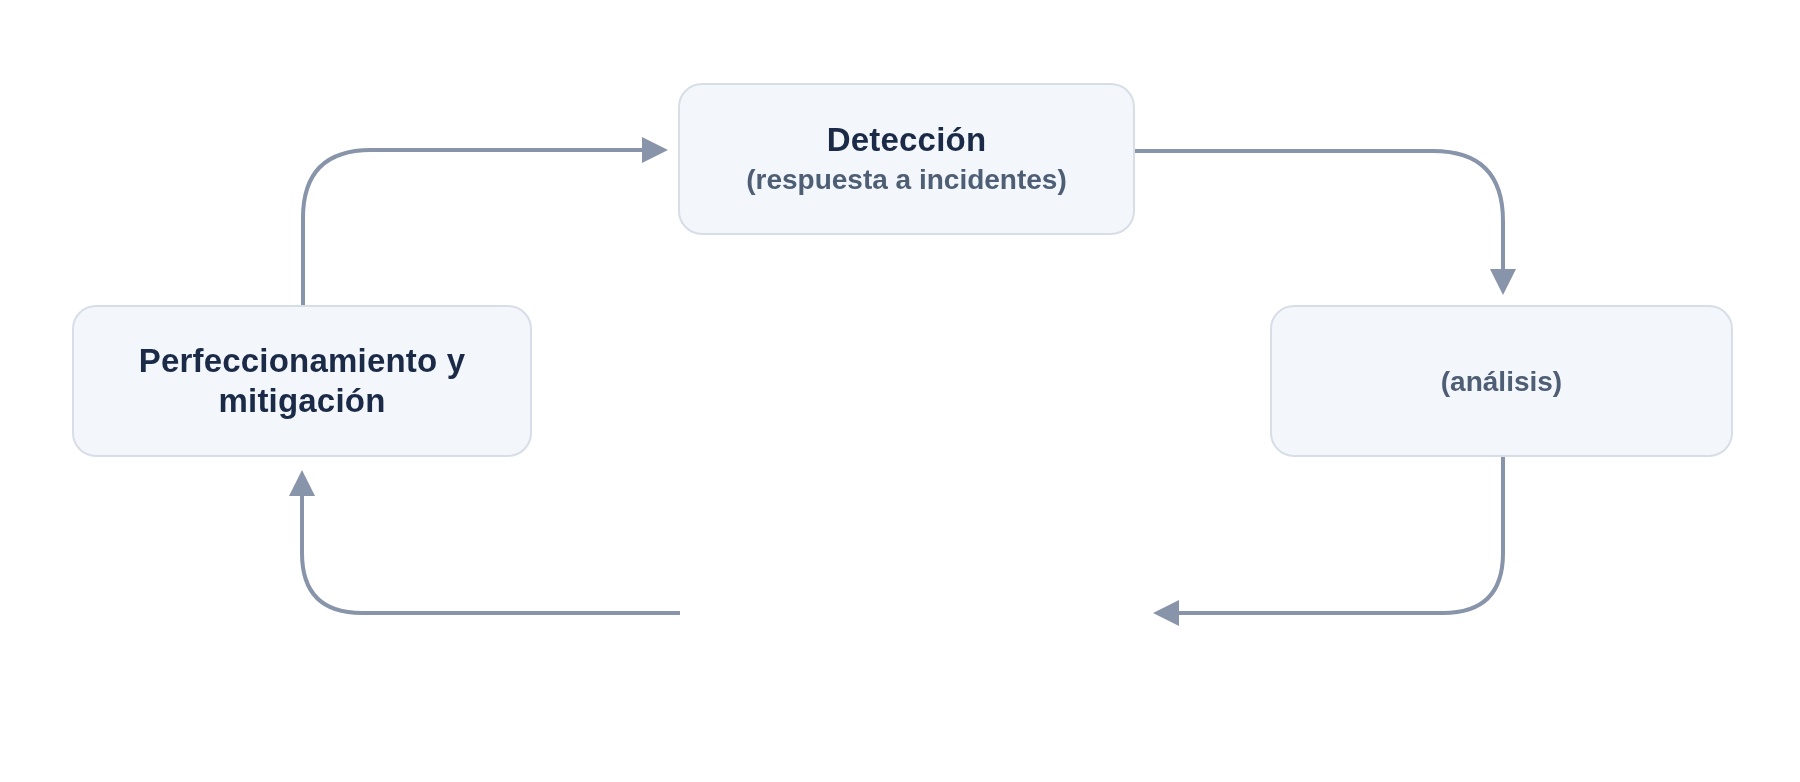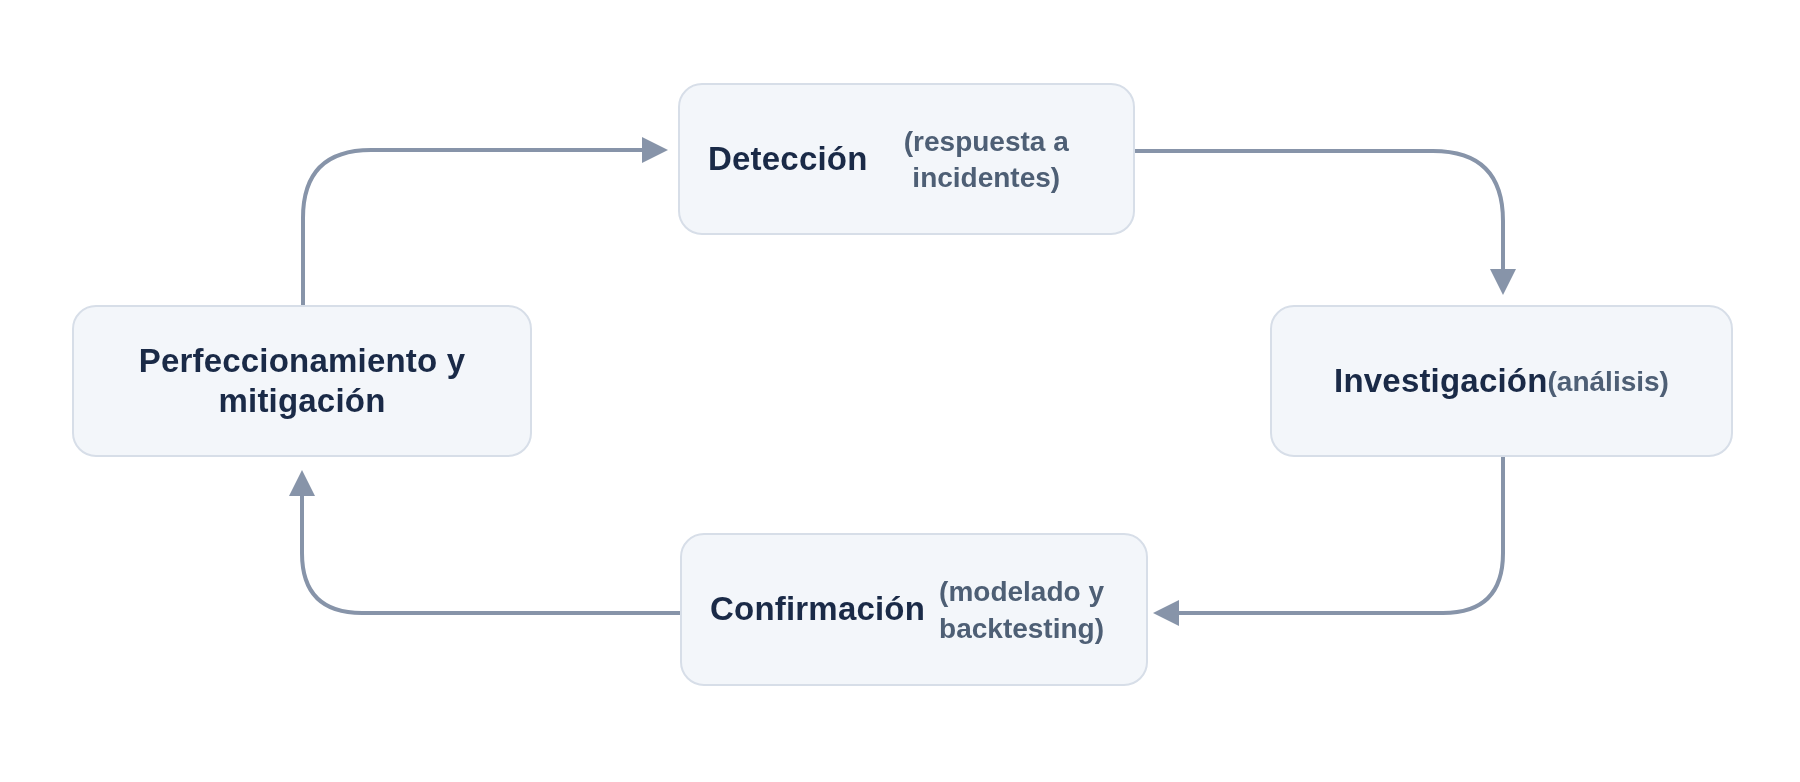--- a/index.html
+++ b/index.html
@@ -15,21 +15,21 @@
     font-family:"Liberation Sans",sans-serif;overflow:hidden;}
   .canvas{position:relative;width:1800px;height:782px;background:var(--background);}
   .edges{position:absolute;left:0;top:0;width:1800px;height:782px;}
   .edge-path{stroke:var(--arrow);stroke-width:4;fill:none;}
   .arrowhead{fill:var(--arrow);stroke:none;}
   .node{
     position:absolute;
     background:var(--box-fill);
     border:2px solid var(--box-border);
     border-radius:24px;
-    display:flex;flex-direction:row;align-items:center;justify-content:center;
+    display:flex;flex-direction:column;align-items:center;justify-content:center;
     text-align:center;padding:10px 28px;
   }
   .node--top   {left:678px; top:83px;  width:457px;height:152px;}
   .node--right {left:1270px;top:305px; width:463px;height:152px;}
   .node--bottom{left:680px; top:533px; width:468px;height:153px;}
   .node--left  {left:72px;  top:305px; width:460px;height:152px;}
   .node-title{
     color:var(--title);
     font-size:33px;font-weight:700;line-height:1.22;
     letter-spacing:0.2px;
@@ -67,26 +67,21 @@
       <polygon class="arrowhead" points="289,496 315,496 302,470"></polygon>
     </g>
   </svg>
 
   <div class="node node--top">
     <div class="node-title">Detección</div>
     <div class="node-subtitle">(respuesta a incidentes)</div>
   </div>
 
   <div class="node node--right">
-    <div class="node-title">Investigación</div>
     <div class="node-subtitle">(análisis)</div>
   </div>
 
-  <div class="node node--bottom">
-    <div class="node-title">Confirmación</div>
-    <div class="node-subtitle">(modelado y backtesting)</div>
-  </div>
 
   <div class="node node--left">
     <div class="node-title">Perfeccionamiento y mitigación</div>
   </div>
 
 </div>
 
 </body></html>

